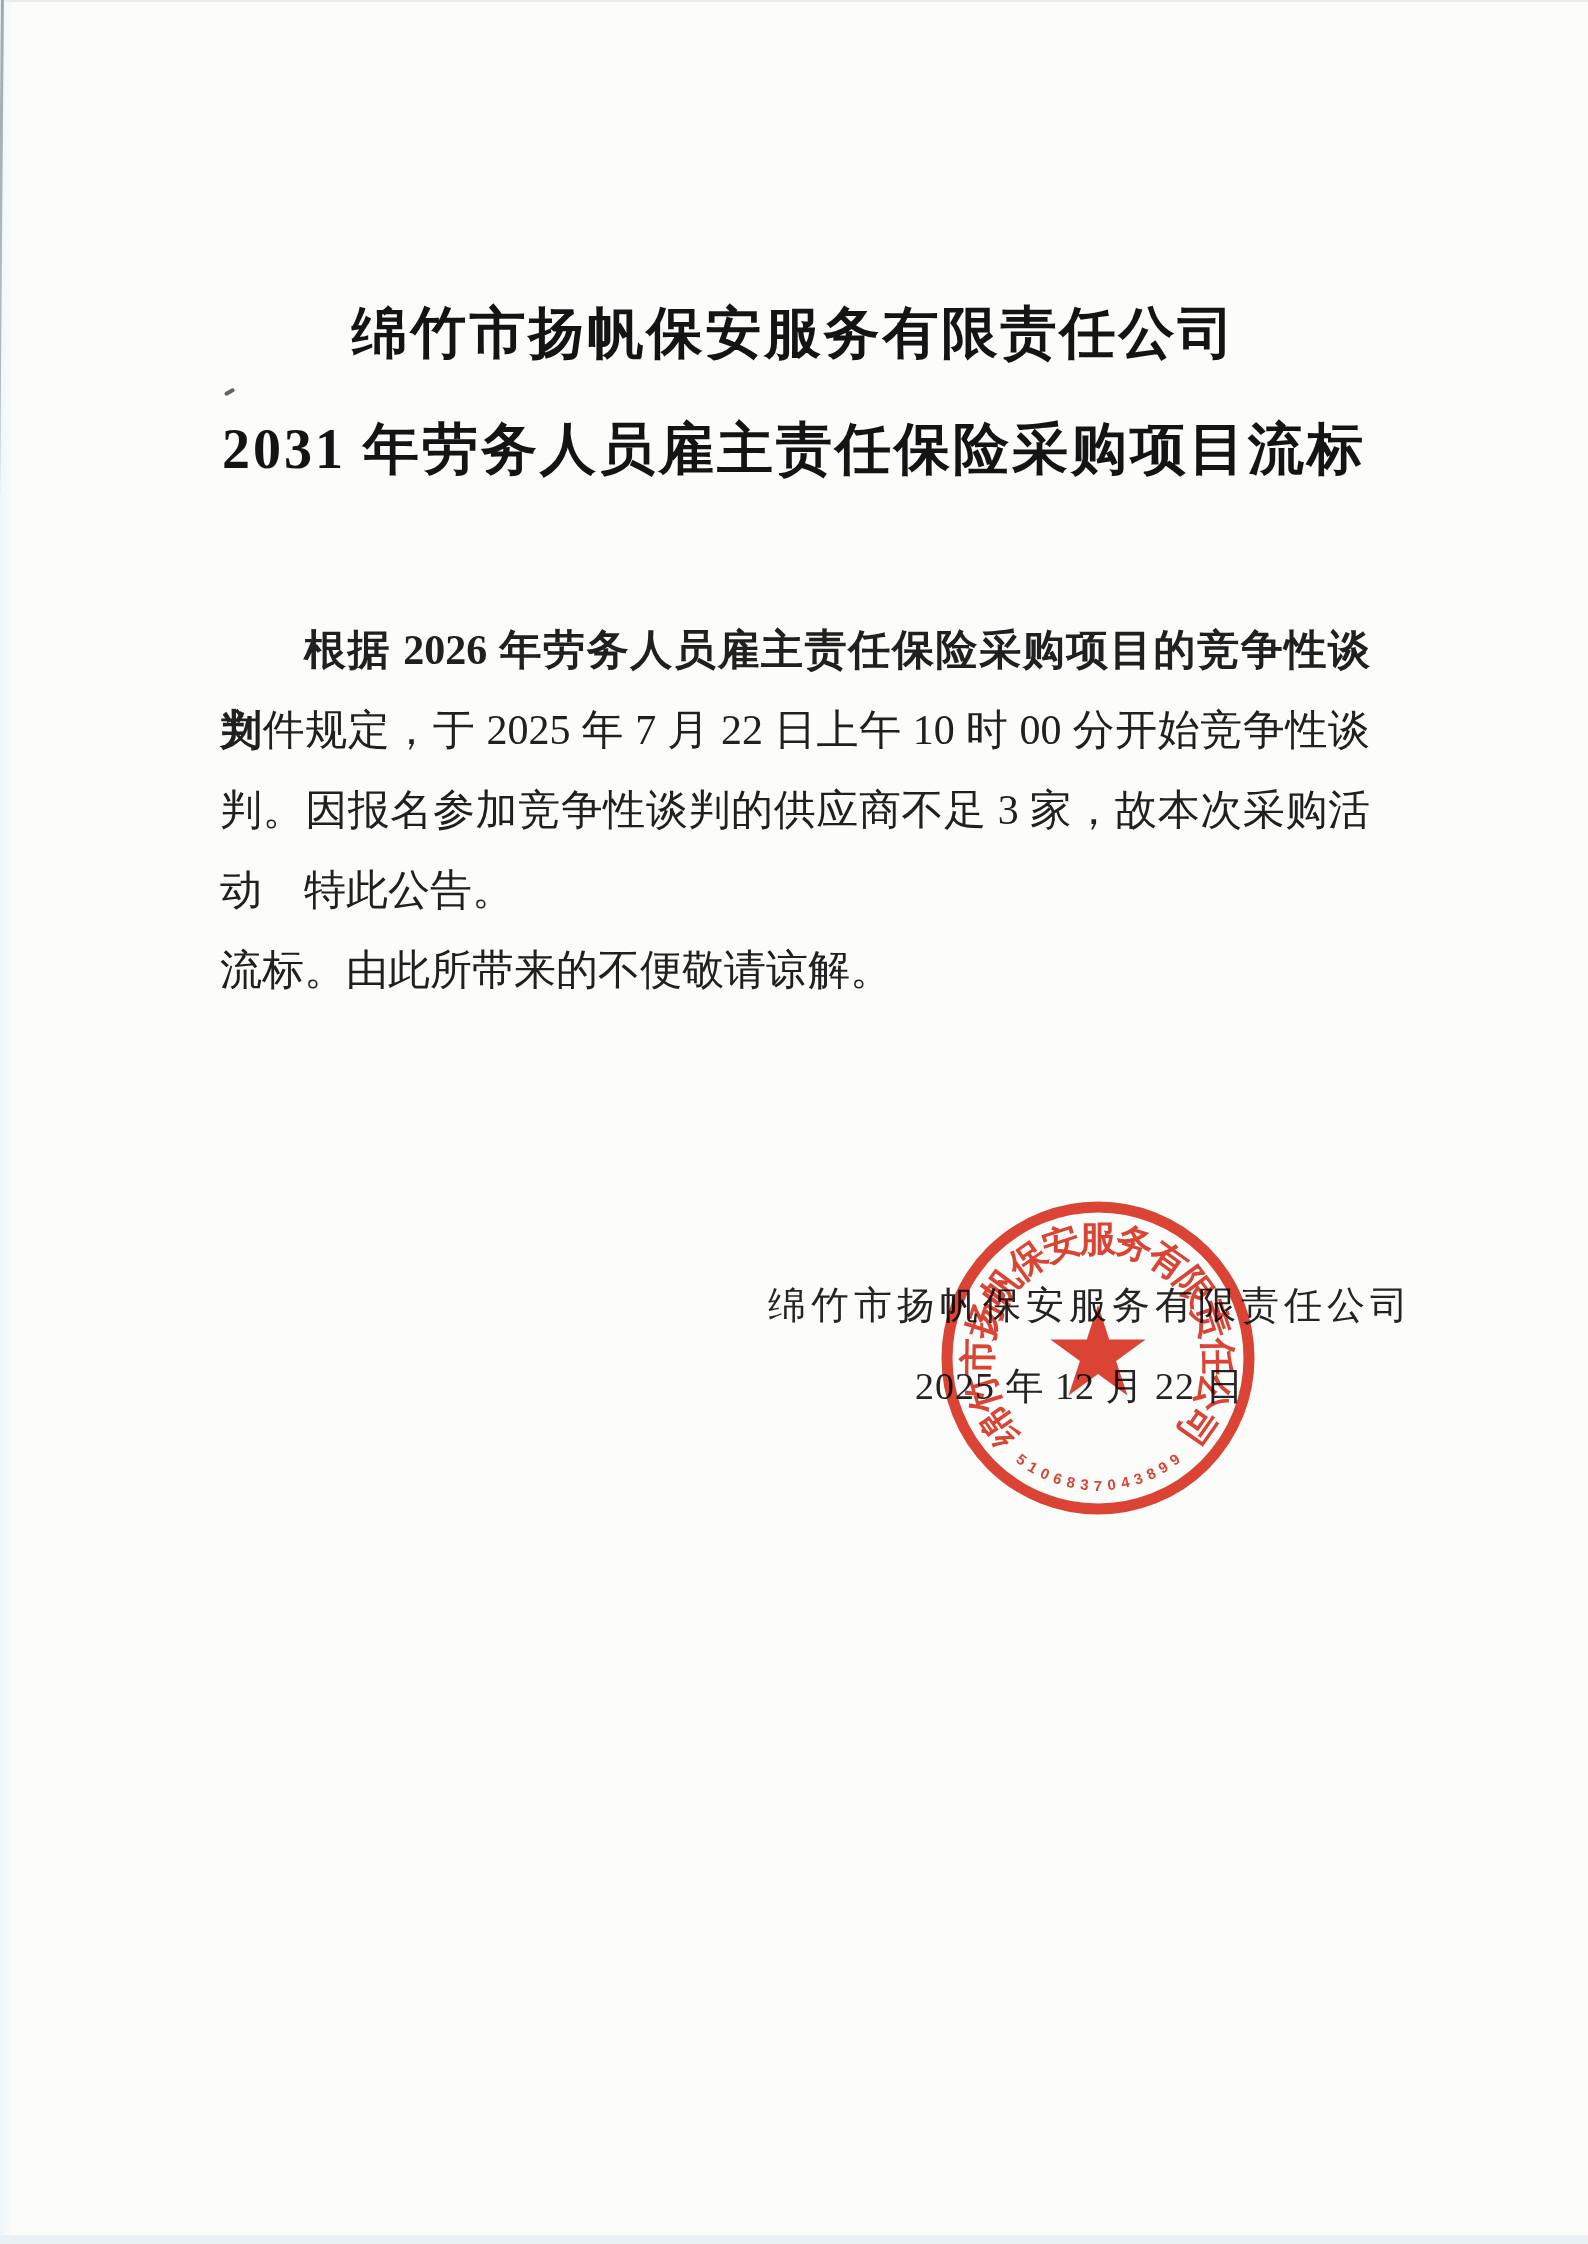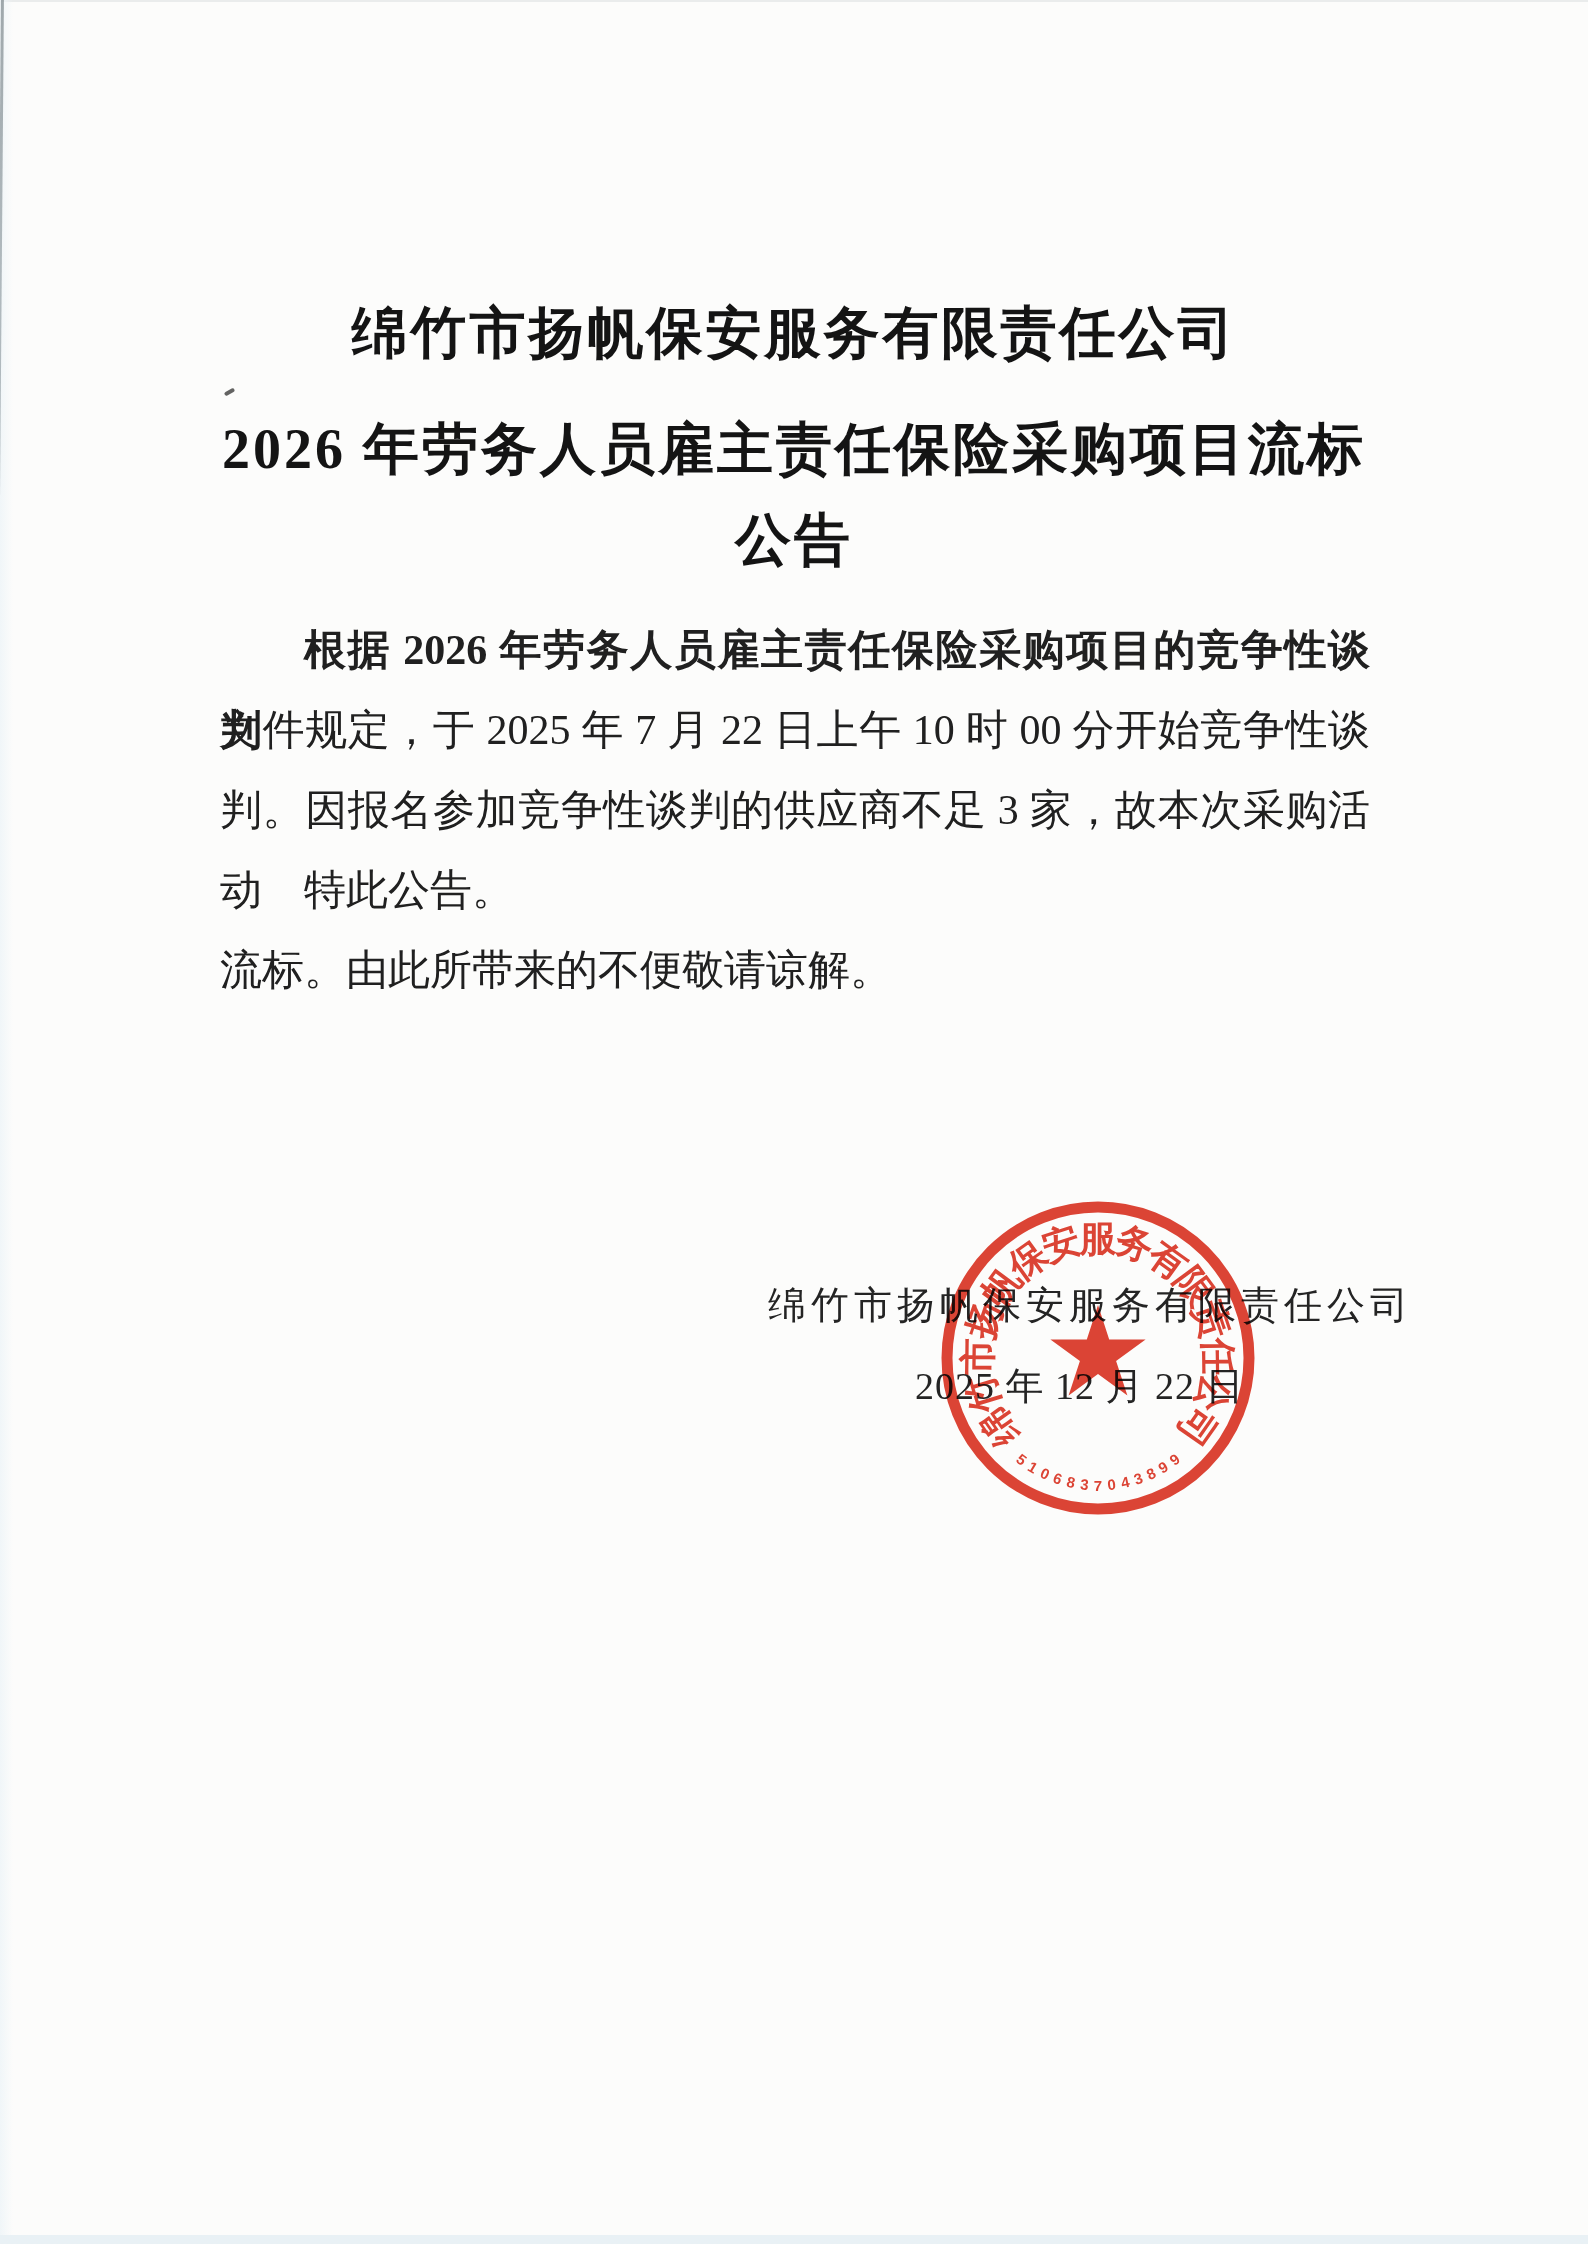--- a/index.html
+++ b/index.html
@@ -66,22 +66,21 @@
 
 <div class="page">
 
   <div class="scan-strip-top"></div>
   <div class="scan-strip-left"></div>
   <div class="scan-edge-line"></div>
   <div class="scan-strip-bottom"></div>
   <div class="ink-speck"></div>
 
   <div class="title-line tl1">绵竹市扬帆保安服务有限责任公司</div>
-  <div class="title-line tl2">2026 年劳务人员雇主责任保险采购项目流标</div>
-  <div class="title-line tl3">公告</div>
+  <div class="title-line tl2">2031 年劳务人员雇主责任保险采购项目流标</div>
 
   <div class="doc-body">
     <div class="body-line just indent">根据 2026 年劳务人员雇主责任保险采购项目的竞争性谈判</div>
     <div class="body-line just">文件规定，于 2025 年 7 月 22 日上午 10 时 00 分开始竞争性谈</div>
     <div class="body-line just">判。因报名参加竞争性谈判的供应商不足 3 家，故本次采购活动</div>
     <div class="body-line indent">特此公告。</div>
     <div class="body-line">流标。由此所带来的不便敬请谅解。</div>
   </div>
 
   <div class="sig-company">绵竹市扬帆保安服务有限责任公司</div>

